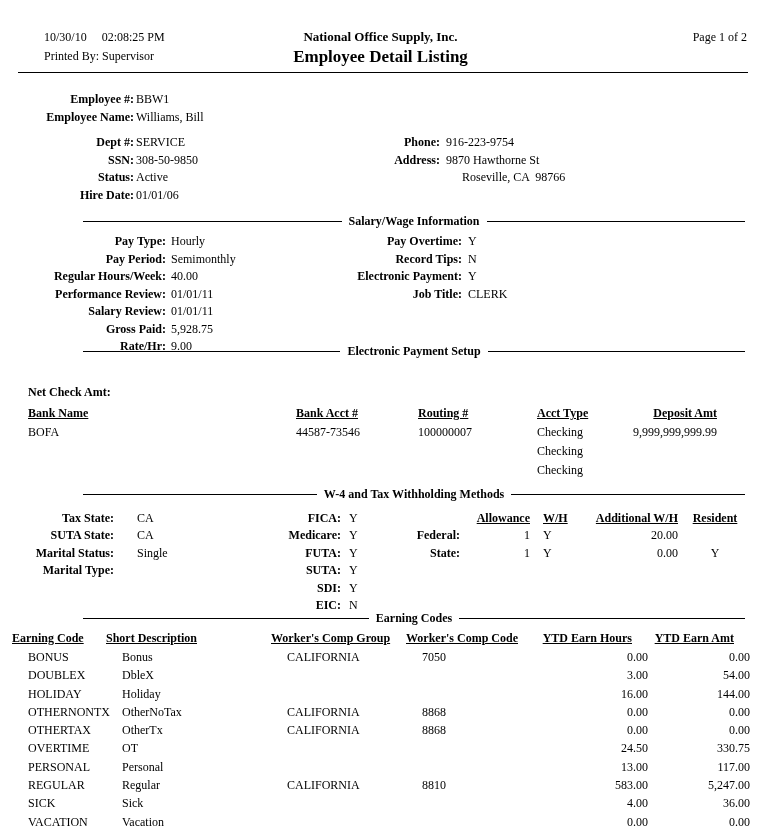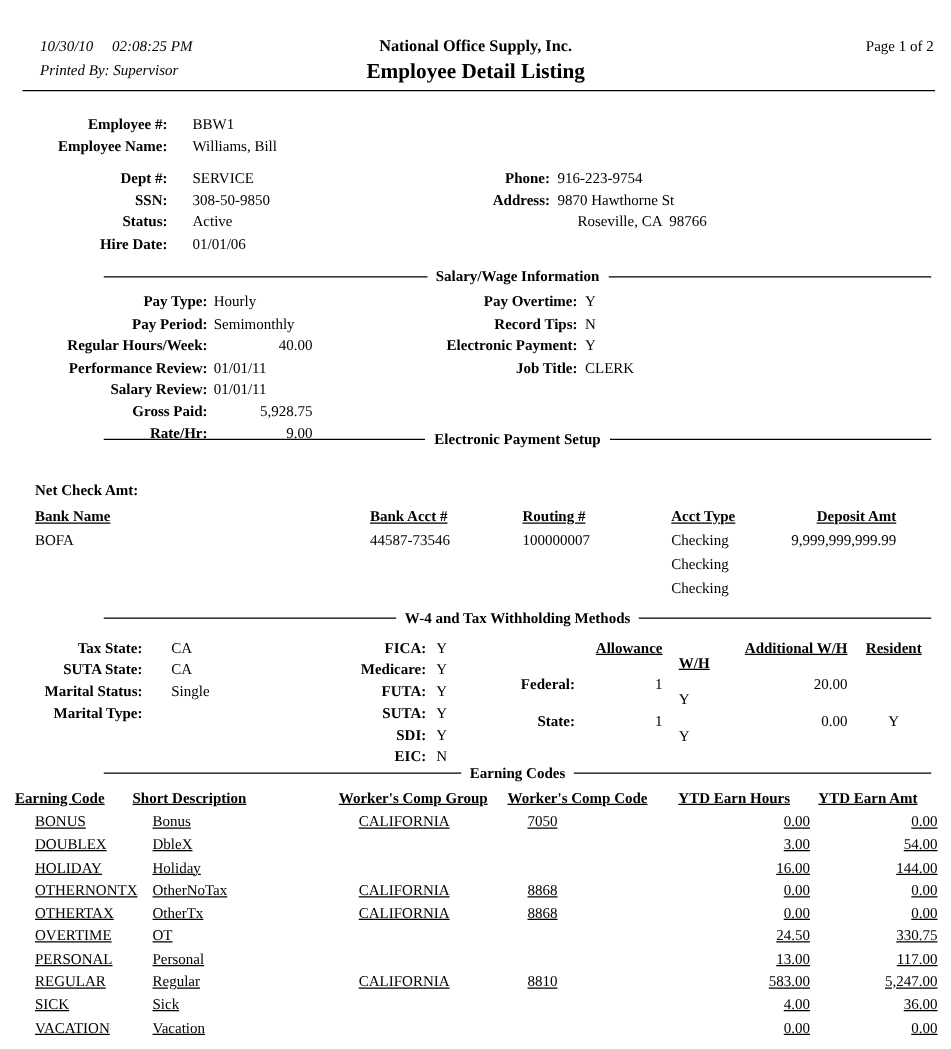--- a/index.html
+++ b/index.html
@@ -3,47 +3,47 @@
 <meta charset="utf-8">
 <style>
   html,body{margin:0;padding:0;background:#fff;}
   .page{position:relative;width:761px;height:839px;background:#ffffff;overflow:hidden;
         font-family:"Liberation Serif","DejaVu Serif",serif;font-size:12px;color:#000;}
   .abs{position:absolute;}
   .b{font-weight:bold;}
   .u{text-decoration:underline;}
   .pre{white-space:pre;}
   
-  .hdr-left{top:28px;left:32px;line-height:19px;font-style:italic;}
+  .hdr-left{top:28px;left:44px;line-height:19px;}
   .hdr-center{top:29px;left:0;right:0;text-align:center;}
   .company{font-size:13px;font-weight:bold;line-height:15px;}
   .report-title{font-size:17px;font-weight:bold;line-height:20px;margin-top:3px;}
   .hdr-right{top:30px;right:14px;}
   .hrule{position:absolute;top:72px;left:18px;right:13px;border-top:1px solid #000;height:0;}
   
   .divider{position:absolute;left:83px;right:16px;height:18px;display:flex;align-items:center;gap:7px;}
   .dline{flex:1;border-top:1px solid #000;height:0;}
   .dtitle{font-weight:bold;white-space:pre;}
   
-  .id-row{display:grid;grid-template-columns:106px 1fr;column-gap:20px;line-height:17.5px;}
+  .id-row{display:grid;grid-template-columns:106px 1fr;column-gap:2px;line-height:17.5px;}
   .ct-row{display:grid;grid-template-columns:100px 1fr;column-gap:6px;line-height:17.5px;}
   .sl-row{display:grid;grid-template-columns:138px 1fr;column-gap:5px;line-height:17.5px;}
   .sr-row{display:grid;grid-template-columns:122px 1fr;column-gap:6px;line-height:17.5px;}
   .w4l-row{display:grid;grid-template-columns:86px 1fr;column-gap:23px;line-height:17.4px;font-family:Liberation Serif, serif;}
   .w4m-row{display:grid;grid-template-columns:91px 1fr;column-gap:8px;line-height:17.4px;}
   .w4t-row{display:grid;grid-template-columns:56px 70px 45px 103px 74px;line-height:17.4px;}
   .bank-row{display:grid;grid-template-columns:268px 122px 119px 88px 92px;line-height:19px;}
   .earn-row{display:grid;grid-template-columns:94px 165px 135px 123px 103px 102px;line-height:18.3px;}
   .lbl{font-weight:bold;text-align:right;white-space:pre;}
   .lbl-plain{font-weight:bold;text-align:right;white-space:pre;}
   .val{white-space:pre;}
-  .vnum{display:inline-block;width:79px;text-align:right;white-space:pre;}
+  .vnum{display:inline-block;width:79px;white-space:pre;}
   .tr{text-align:right;}
   .tc{text-align:center;}
-  .ind13{padding-left:13px;margin-top:12px;}
+  .ind13{padding-left:13px;}
   .addr2{padding-left:16px;}
 </style>
 </head>
 <body>
 
 <div class="page">
 
   <div class="abs hdr-left">
     <div><span class="pre">10/30/10</span><span class="pre">     </span><span class="pre">02:08:25 PM</span></div>
     <div><span class="pre">Printed By:</span><span class="pre"> </span><span class="pre">Supervisor</span></div>
@@ -288,21 +288,21 @@
 
   <div class="abs earn-row" style="top:629px;left:12px;">
     <span class="b"><span class="u">Earning Code</span></span>
     <span class="b"><span class="u">Short Description</span></span>
     <span class="b"><span class="u">Worker's Comp Group</span></span>
     <span class="b"><span class="u">Worker's Comp Code</span></span>
     <span class="b tr"><span class="u">YTD Earn Hours</span></span>
     <span class="b tr"><span class="u">YTD Earn Amt</span></span>
   </div>
 
-  <div class="abs" style="top:648px;left:28px;width:722px;text-decoration:underline;">
+  <div class="abs" style="top:648px;left:28px;width:722px;">
 
   <div class="earn-row">
         <span class="val">BONUS</span>
         <span class="val">Bonus</span>
         <span class="val">CALIFORNIA</span>
         <span class="val">7050</span>
         <span class="val tr">0.00</span>
         <span class="val tr">0.00</span>
       </div>
       <div class="earn-row">

